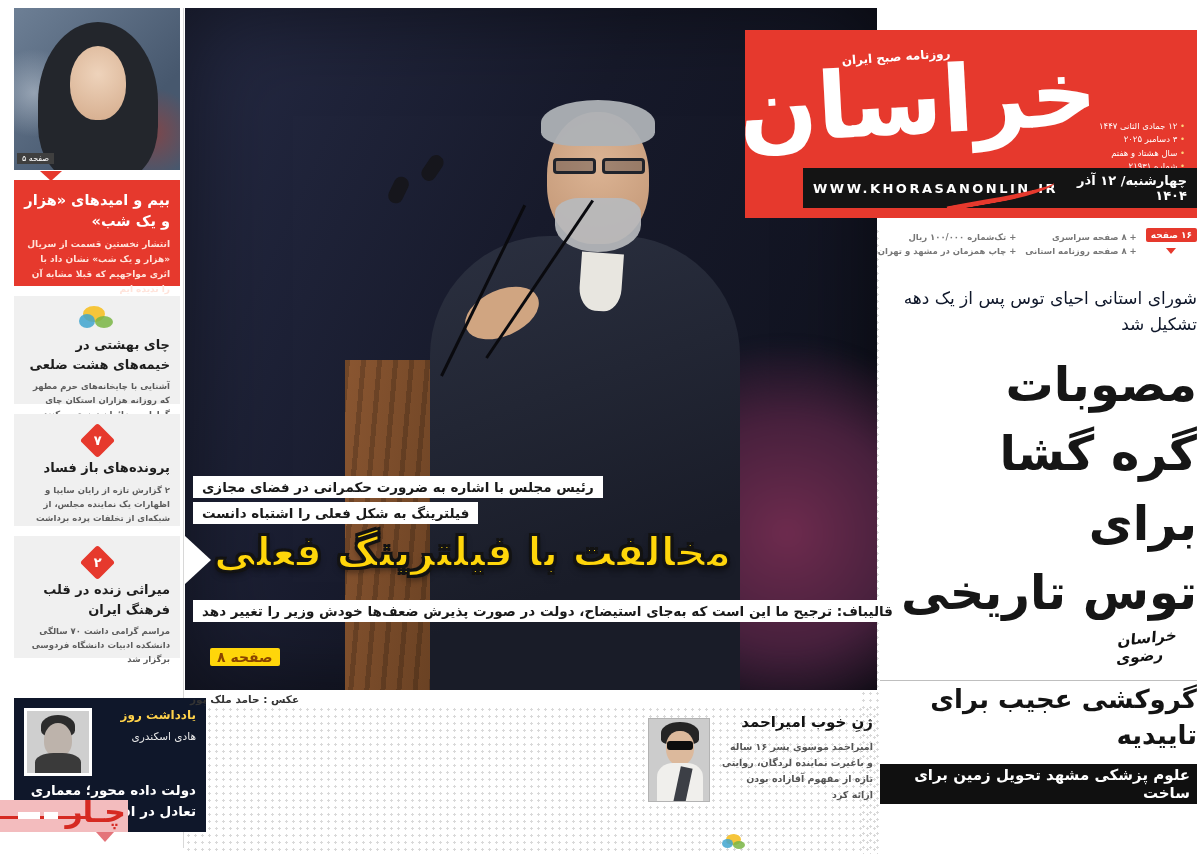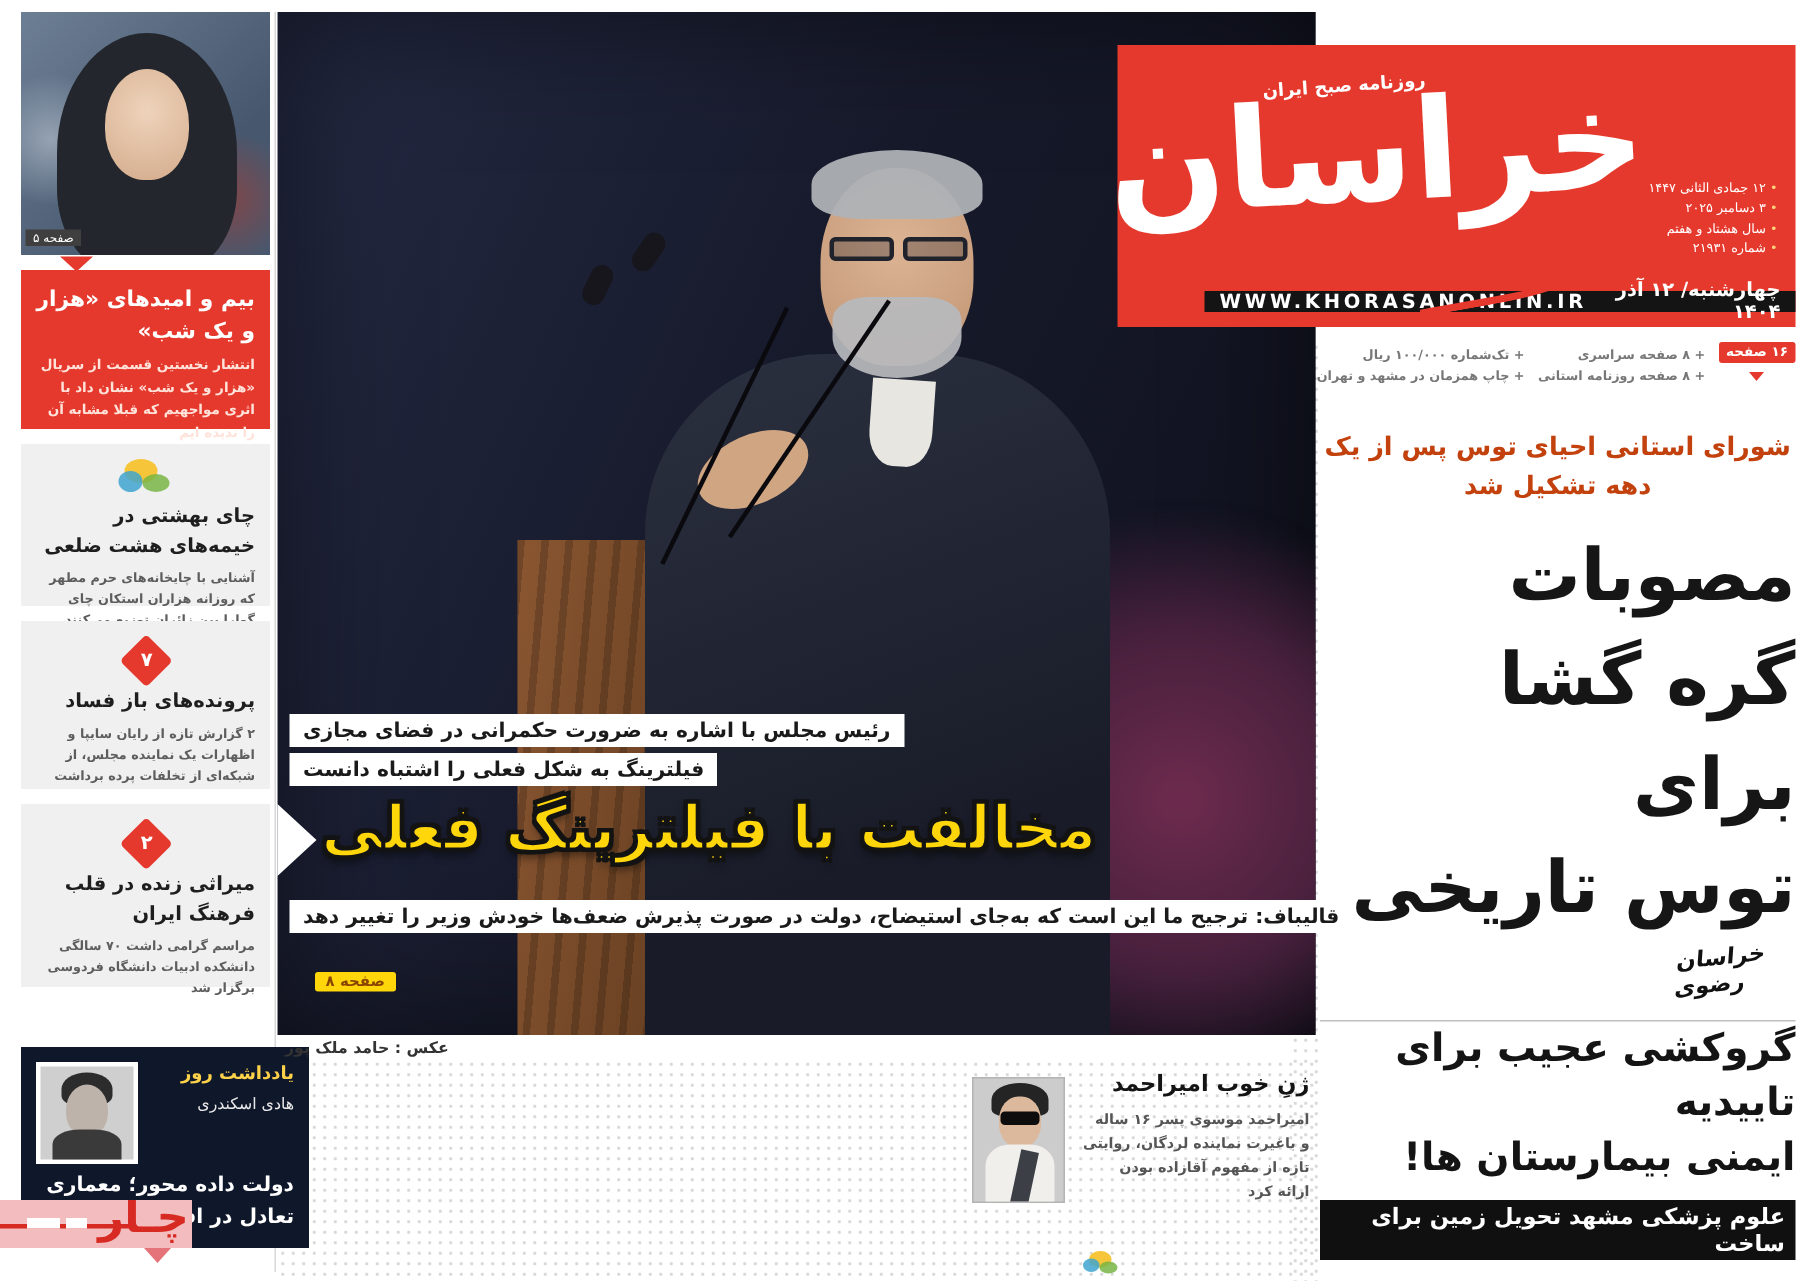--- a/index.html
+++ b/index.html
@@ -78,21 +78,21 @@
   .main-photo .mh2 { left:240px; top:146px; transform:rotate(34deg); }
 
   .kicker-wrap { position:absolute; left:193px; top:476px; display:flex; flex-direction:column; align-items:flex-start; gap:4px; z-index:4; direction:ltr; }
   .kicker-wrap span { direction:rtl; display:inline-block; background:#fff; color:#1a1a1a; font-weight:bold; font-size:13.5px; padding:3px 9px; }
 
   .head-arrow { position:absolute; left:185px; top:536px; width:0; height:0; border-top:24px solid transparent; border-bottom:24px solid transparent; border-left:26px solid #fff; z-index:4; }
   .main-headline { position:absolute; left:214px; top:528px; z-index:4; color:#ffd60a; font-size:41px; font-weight:bold; white-space:nowrap;
     -webkit-text-stroke:2px #131313;
     text-shadow:2px 2px 0 #131313,-2px 2px 0 #131313,2px -2px 0 #131313,-2px -2px 0 #131313, 0 4px 6px rgba(0,0,0,.5); }
   .deck { position:absolute; left:193px; top:600px; z-index:4; background:#fff; color:#1a1a1a; font-weight:bold; font-size:13.5px; padding:3px 9px; white-space:nowrap; direction:rtl; }
-  .page-badge-yellow { position:absolute; left:210px; top:648px; z-index:4; background:#ffd60a; color:#8a4500; font-size:10px; font-weight:bold; padding:1px 7px; border-radius:2px; }
+  .page-badge-yellow { position:absolute; left:210px; top:648px; z-index:4; background:#ffd60a; color:#8a4500; font-size:14px; font-weight:bold; padding:1px 7px; border-radius:2px; }
 
   .photo-credit { position:absolute; left:190px; top:693px; font-size:10.5px; font-weight:bold; color:#333; direction:rtl; }
 
   
   .bs { position:absolute; top:712px; height:140px; direction:rtl; }
   .bs .pic { position:absolute; left:0; top:6px; width:62px; height:84px; border:1px solid #b3b3b3; overflow:hidden; background:#ccc; }
   .bs .txt { margin-left:74px; text-align:right; }
   .bs h3 { font-size:15px; font-weight:bold; color:#141414; line-height:1.4; }
   .bs p { font-size:9.5px; font-weight:bold; color:#555; line-height:1.7; margin-top:6px; }
   .bs .badge { position:absolute; left:74px; bottom:4px; background:#ededed; border:1px solid #dcdcdc; color:#666; font-size:8px; padding:0 6px; }
@@ -117,33 +117,33 @@
   .pic-navid .head { position:absolute; left:16px; top:8px; width:30px; height:36px; background:#d9ad86; border-radius:48%; }
   .pic-navid .beard { position:absolute; left:19px; top:30px; width:24px; height:16px; background:#6b5747; border-radius:30% 30% 50% 50%; opacity:.8; }
   .pic-navid .torso { position:absolute; left:5px; top:48px; width:52px; height:36px; background:#4a6f9e; border-radius:38% 38% 0 0; }
 
   
   .masthead { position:absolute; left:745px; top:30px; width:452px; height:188px; background:var(--red); z-index:5; }
   .mast-tagline { position:absolute; top:20px; left:0; right:150px; text-align:center; color:#fff; font-size:12px; font-weight:bold; transform:rotate(-4deg); }
   .mast-title { position:absolute; top:26px; left:10px; right:100px; text-align:center; color:#fff; font-size:92px; font-weight:bold; line-height:1; transform:rotate(-3deg); letter-spacing:-2px; }
   .mast-meta { position:absolute; right:12px; bottom:44px; text-align:right; color:#fff; font-size:8.5px; line-height:1.6; list-style:none; }
   .mast-meta li:before { content:"• "; color:#ffd27a; }
-  .mast-bar { position:absolute; left:58px; right:0; bottom:10px; height:14px; background:#141414; display:flex; align-items:center; justify-content:space-between; padding:4px 10px; direction:ltr; }
+  .mast-bar { position:absolute; left:58px; right:0; bottom:10px; height:40px; background:#141414; display:flex; align-items:center; justify-content:space-between; padding:4px 10px; direction:ltr; }
   .mast-url { color:#fff; font-size:13px; font-weight:bold; letter-spacing:2.5px; }
   .mast-date { color:#fff; font-size:13px; font-weight:bold; direction:rtl; }
   .mast-swoosh { position:absolute; left:200px; bottom:16px; width:110px; height:16px; border-bottom:5px solid var(--red); border-radius:0 0 60% 20%; transform:rotate(-10deg); z-index:6; }
 
   
   .right-col { position:absolute; left:880px; top:230px; width:317px; direction:rtl; }
   .info-bar { display:flex; align-items:flex-start; gap:9px; font-size:8.5px; color:#777; font-weight:bold; }
   .info-badge-wrap { position:relative; }
   .info-badge { background:var(--red); color:#fff; font-size:9px; padding:2px 5px; border-radius:2px; white-space:nowrap; }
   .info-badge-wrap .ptr { position:absolute; left:50%; margin-left:-5px; top:18px; width:0; height:0; border-left:5px solid transparent; border-right:5px solid transparent; border-top:6px solid var(--red); }
   .info-col div { line-height:1.7; white-space:nowrap; }
-  .rc-kicker { margin-top:26px; font-size:17px; font-weight:bold; color:#c2410c; text-align:center; line-height:1.55; }
+  .rc-kicker { margin-top:26px; font-size:17px; font-weight:normal; color:#0f172a; text-align:right; line-height:1.55; }
   .rc-headline { margin-top:12px; text-align:right; color:#161616; font-weight:bold; font-size:48px; line-height:1.45; letter-spacing:-1px; }
   .rc-logo { margin-top:4px; text-align:left; font-size:15px; font-weight:bold; color:#111; transform:skewX(-10deg) rotate(-6deg); transform-origin:left; width:80px; }
   .rc-divider { margin-top:12px; height:1px; background:#bfbfbf; }
   .rc-h2 { text-align:right; color:#141414; font-weight:bold; font-size:26px; line-height:1.4; }
   .rc-highlight { margin-top:10px; text-align:right; direction:rtl; }
   .rc-highlight span { display:inline-block; background:#101010; color:#fff; font-weight:bold; font-size:15px; padding:2px 7px; margin-bottom:4px; }
 
   :root { --red:#e6392d; }
 </style>
 </head>
@@ -304,21 +304,20 @@
         <div>توس تاریخی</div>
       </div>
       <div class="rc-logo">خراسان رضوی</div>
     </div>
 
     <div class="rc-divider"></div>
 
     <div>
       <div class="rc-h2">
         <div>گروکشی عجیب برای تاییدیه</div>
-        <div>ایمنی بیمارستان ها!</div>
       </div>
       <div class="rc-highlight">
         <span>علوم پزشکی مشهد تحویل زمین برای ساخت</span><br>
         <br>
         
       </div>
 
     </div>
   </div>
 

